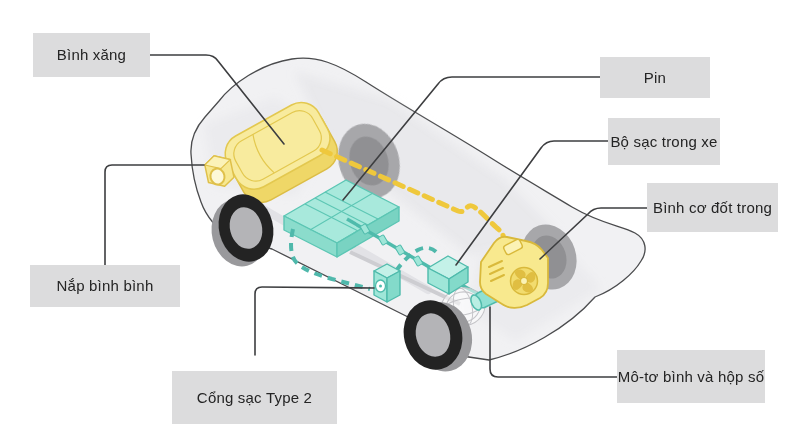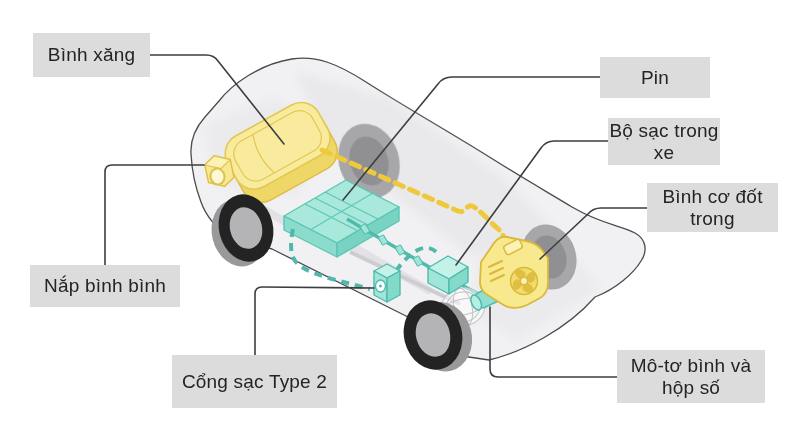--- a/index.html
+++ b/index.html
@@ -1,20 +1,20 @@
 <!DOCTYPE html>
 <html><head>
 <meta charset="utf-8">
 <style>
   html,body{margin:0;padding:0;background:#ffffff;}
   #stage{position:relative;width:800px;height:441px;background:#ffffff;overflow:hidden;
          font-family:"Liberation Sans",sans-serif;}
   #scene{position:absolute;left:0;top:0;}
   .label{position:absolute;background:#dcdcdd;color:#242424;display:flex;align-items:center;
-         justify-content:center;text-align:center;font-size:19px;line-height:1.15;
+         justify-content:center;text-align:center;font-size:15px;line-height:1.15;
          letter-spacing:.2px;}
 </style>
 </head>
 <body>
 
 <div id="stage">
 
   <svg id="scene" width="800" height="441" viewBox="0 0 800 441">
     <defs>
       <filter id="soft" x="-30%" y="-30%" width="160%" height="160%">
@@ -180,21 +180,21 @@
   </div>
 
   <div class="label" style="left:647px;top:183px;width:131px;height:49px">
     <span>Bình cơ đốt trong</span>
   </div>
 
   <div class="label" style="left:30px;top:265px;width:150px;height:42px">
     <span>Nắp bình bình</span>
   </div>
 
-  <div class="label" style="left:172px;top:355px;width:165px;height:53px">
+  <div class="label" style="left:172px;top:371px;width:165px;height:53px">
     <span>Cổng sạc Type 2</span>
   </div>
 
   <div class="label" style="left:617px;top:350px;width:148px;height:53px">
     <span>Mô-tơ bình và hộp số</span>
   </div>
 
 </div>
 
 </body></html>

